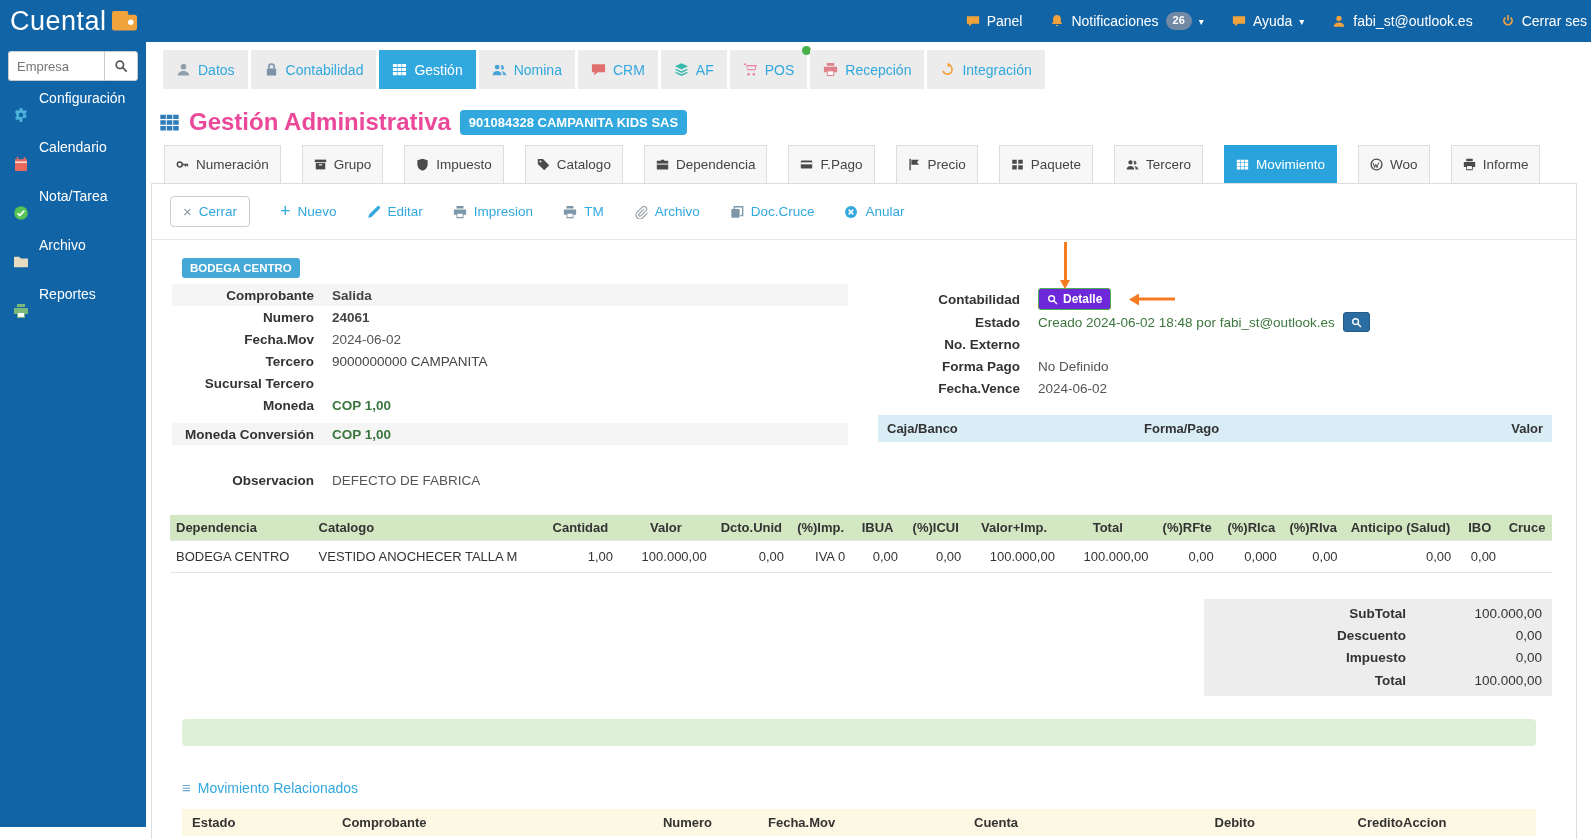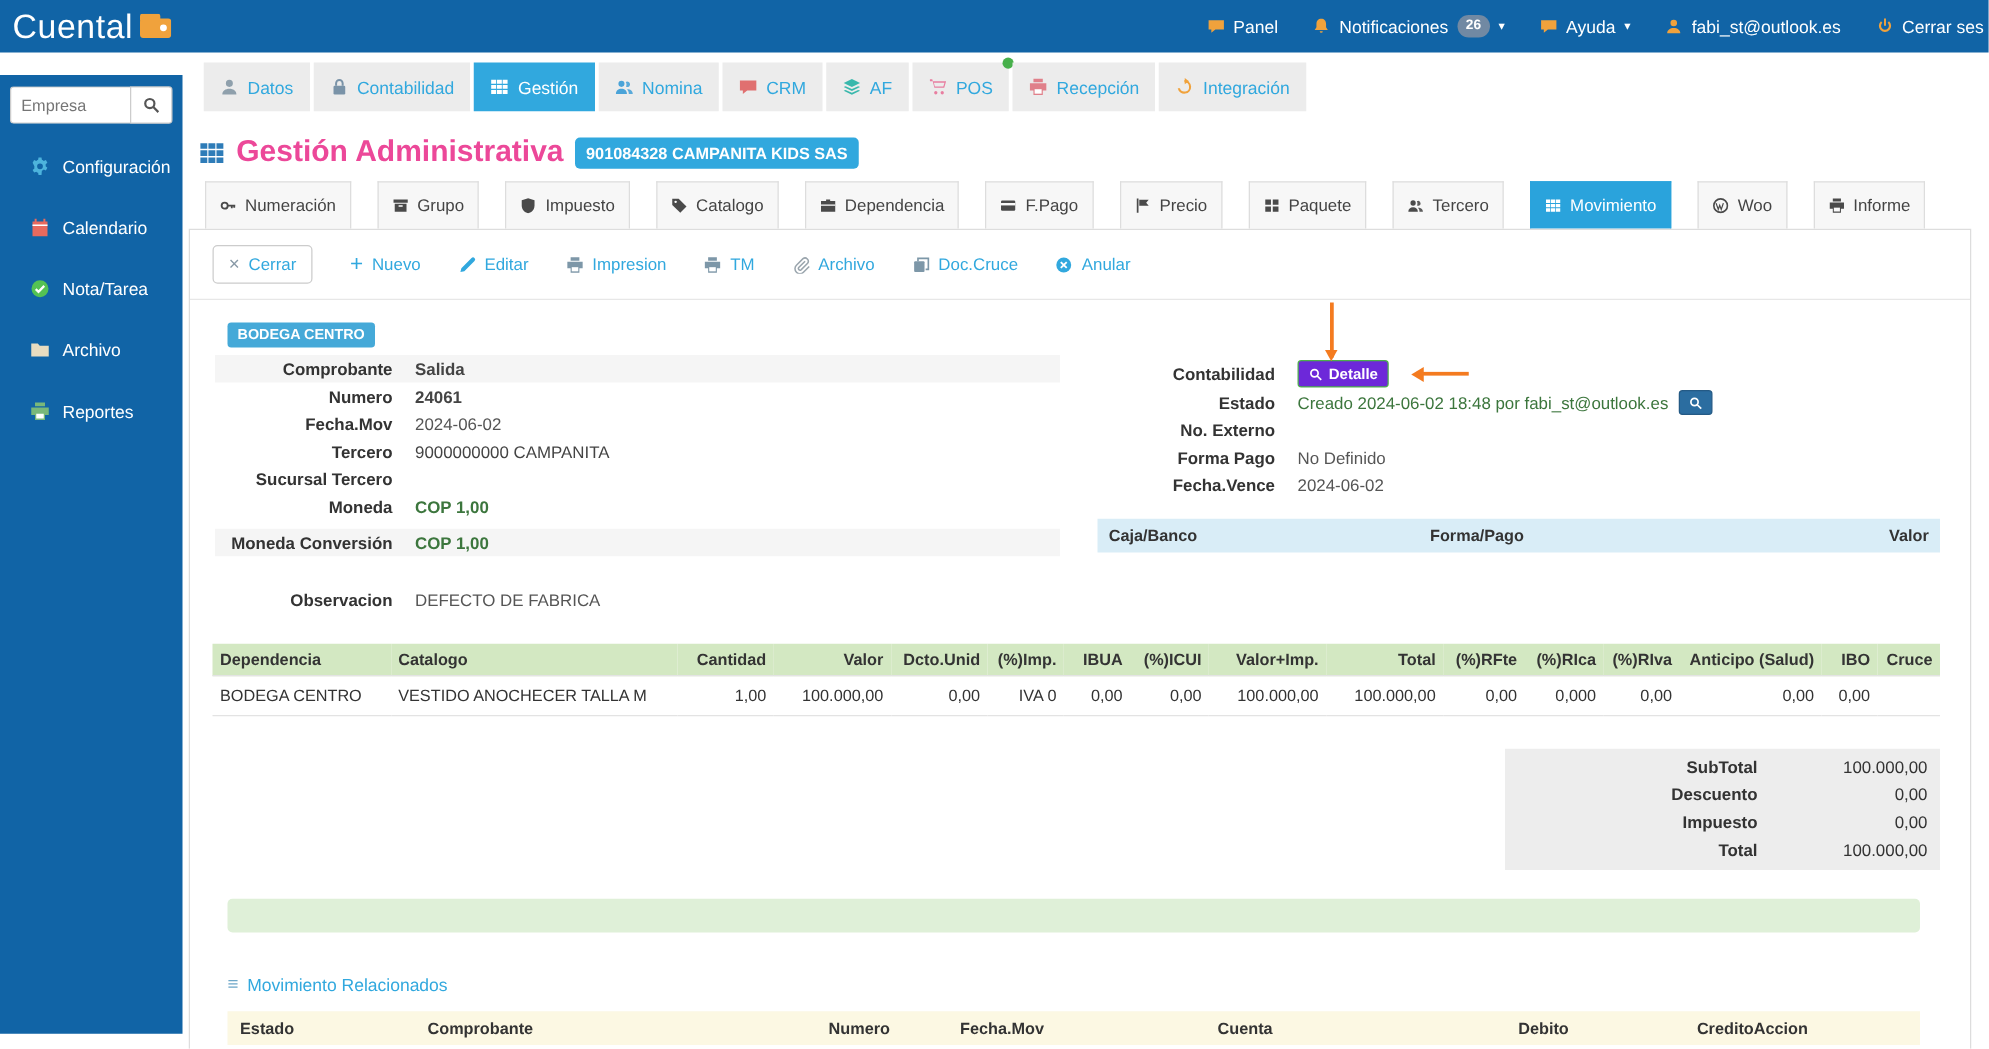--- a/index.html
+++ b/index.html
@@ -14,27 +14,27 @@
   .brand{display:flex;align-items:center;gap:5px;cursor:pointer}
   .brand-text{color:#fff;font-size:27px;line-height:1;letter-spacing:.5px}
   .brand-ic svg{width:25px;height:20px;display:block}
   .top-right{display:flex;align-items:center;gap:28px;height:100%;padding-right:4px}
   .top-item{display:flex;align-items:center;gap:7px;color:#fff;font-size:14px;cursor:pointer;white-space:nowrap;text-decoration:none}
   .top-item .ic{color:#f0a23c}
   .badge-pill{background:#7189a3;color:#fff;border-radius:9px;font-size:11px;font-weight:bold;padding:2px 7px;line-height:1.2}
   .caret{color:#fff;font-size:10px}
 
   
-  .sidebar{position:absolute;top:60px;left:0;width:146px;bottom:12px;background:#1164a6;z-index:5}
+  .sidebar{position:absolute;top:42px;left:0;width:146px;bottom:12px;background:#1164a6;z-index:5}
   .side-search{display:flex;padding:9px 8px}
   .side-search input{flex:1;min-width:0;height:30px;border:1px solid #ccc;border-right:none;border-radius:3px 0 0 3px;
                      padding:0 8px;font-size:13px;font-family:inherit;color:#333;outline:none;box-sizing:border-box}
   .side-search button{width:34px;height:30px;background:#fff;border:1px solid #ccc;border-radius:0 3px 3px 0;
                       display:flex;align-items:center;justify-content:center;color:#555;cursor:pointer}
-  .side-item{display:flex;align-items:center;gap:10px;height:49px;padding-left:24px;color:#fff;font-size:14px;cursor:pointer}
+  .side-item{display:flex;gap:10px;height:49px;padding-left:13px;color:#fff;font-size:14px;cursor:pointer}
   .side-item.active{background:#3b86c6}
   .side-item .ic svg{width:16px;height:16px}
 
   
   .main{position:absolute;left:146px;top:42px;right:0;bottom:0;background:#fff;overflow:hidden}
 
   .mtabs{display:flex;gap:3px;margin:8px 0 0 17px}
   .mtab{position:relative;display:flex;align-items:center;gap:7px;height:39px;padding:0 13px;
         background:#ececec;color:#31a8de;font-size:14px;cursor:pointer}
   .mtab .ic svg{width:15px;height:15px}
@@ -100,21 +100,21 @@
   .btn-mini-search svg{width:11px;height:11px}
 
   .caja-head{display:flex;background:#d9edf7;font-weight:bold;font-size:13px;padding:6px 9px;margin-top:16px}
   .caja-head .c1{width:257px;flex:none;box-sizing:border-box}
   .caja-head .c2{flex:1}
   .caja-head .c3{width:60px;text-align:right;flex:none}
 
   
   .items-wrap{padding:0 24px 0 18px;margin-top:12px}
   table.items{width:100%;border-collapse:collapse;font-size:13px}
-  .items th{background:#d3e8c2;font-weight:bold;color:#333;padding:5px 6px;text-align:right;white-space:nowrap}
+  .items th{background:#d3e8c2;font-weight:bold;color:#333;padding:5px 6px;white-space:nowrap}
   .items th.l{text-align:left}
   .items td{padding:8px 6px;border-top:1px solid #e3e3e3;border-bottom:1px solid #e3e3e3;text-align:right;white-space:nowrap}
   .items td.l{text-align:left}
 
   .totals{width:348px;margin:26px 24px 0 auto;background:#ededed;padding:4px 0;box-sizing:border-box}
   .trow{display:flex;padding:2px 10px;font-size:13.5px;line-height:1.35}
   .tlabel{flex:1;text-align:right;font-weight:bold;padding-right:26px}
   .tval{width:110px;text-align:right;flex:none}
 
   .green-bar{height:27px;background:#dff0d8;border-radius:4px;margin:23px 40px 0 30px}

